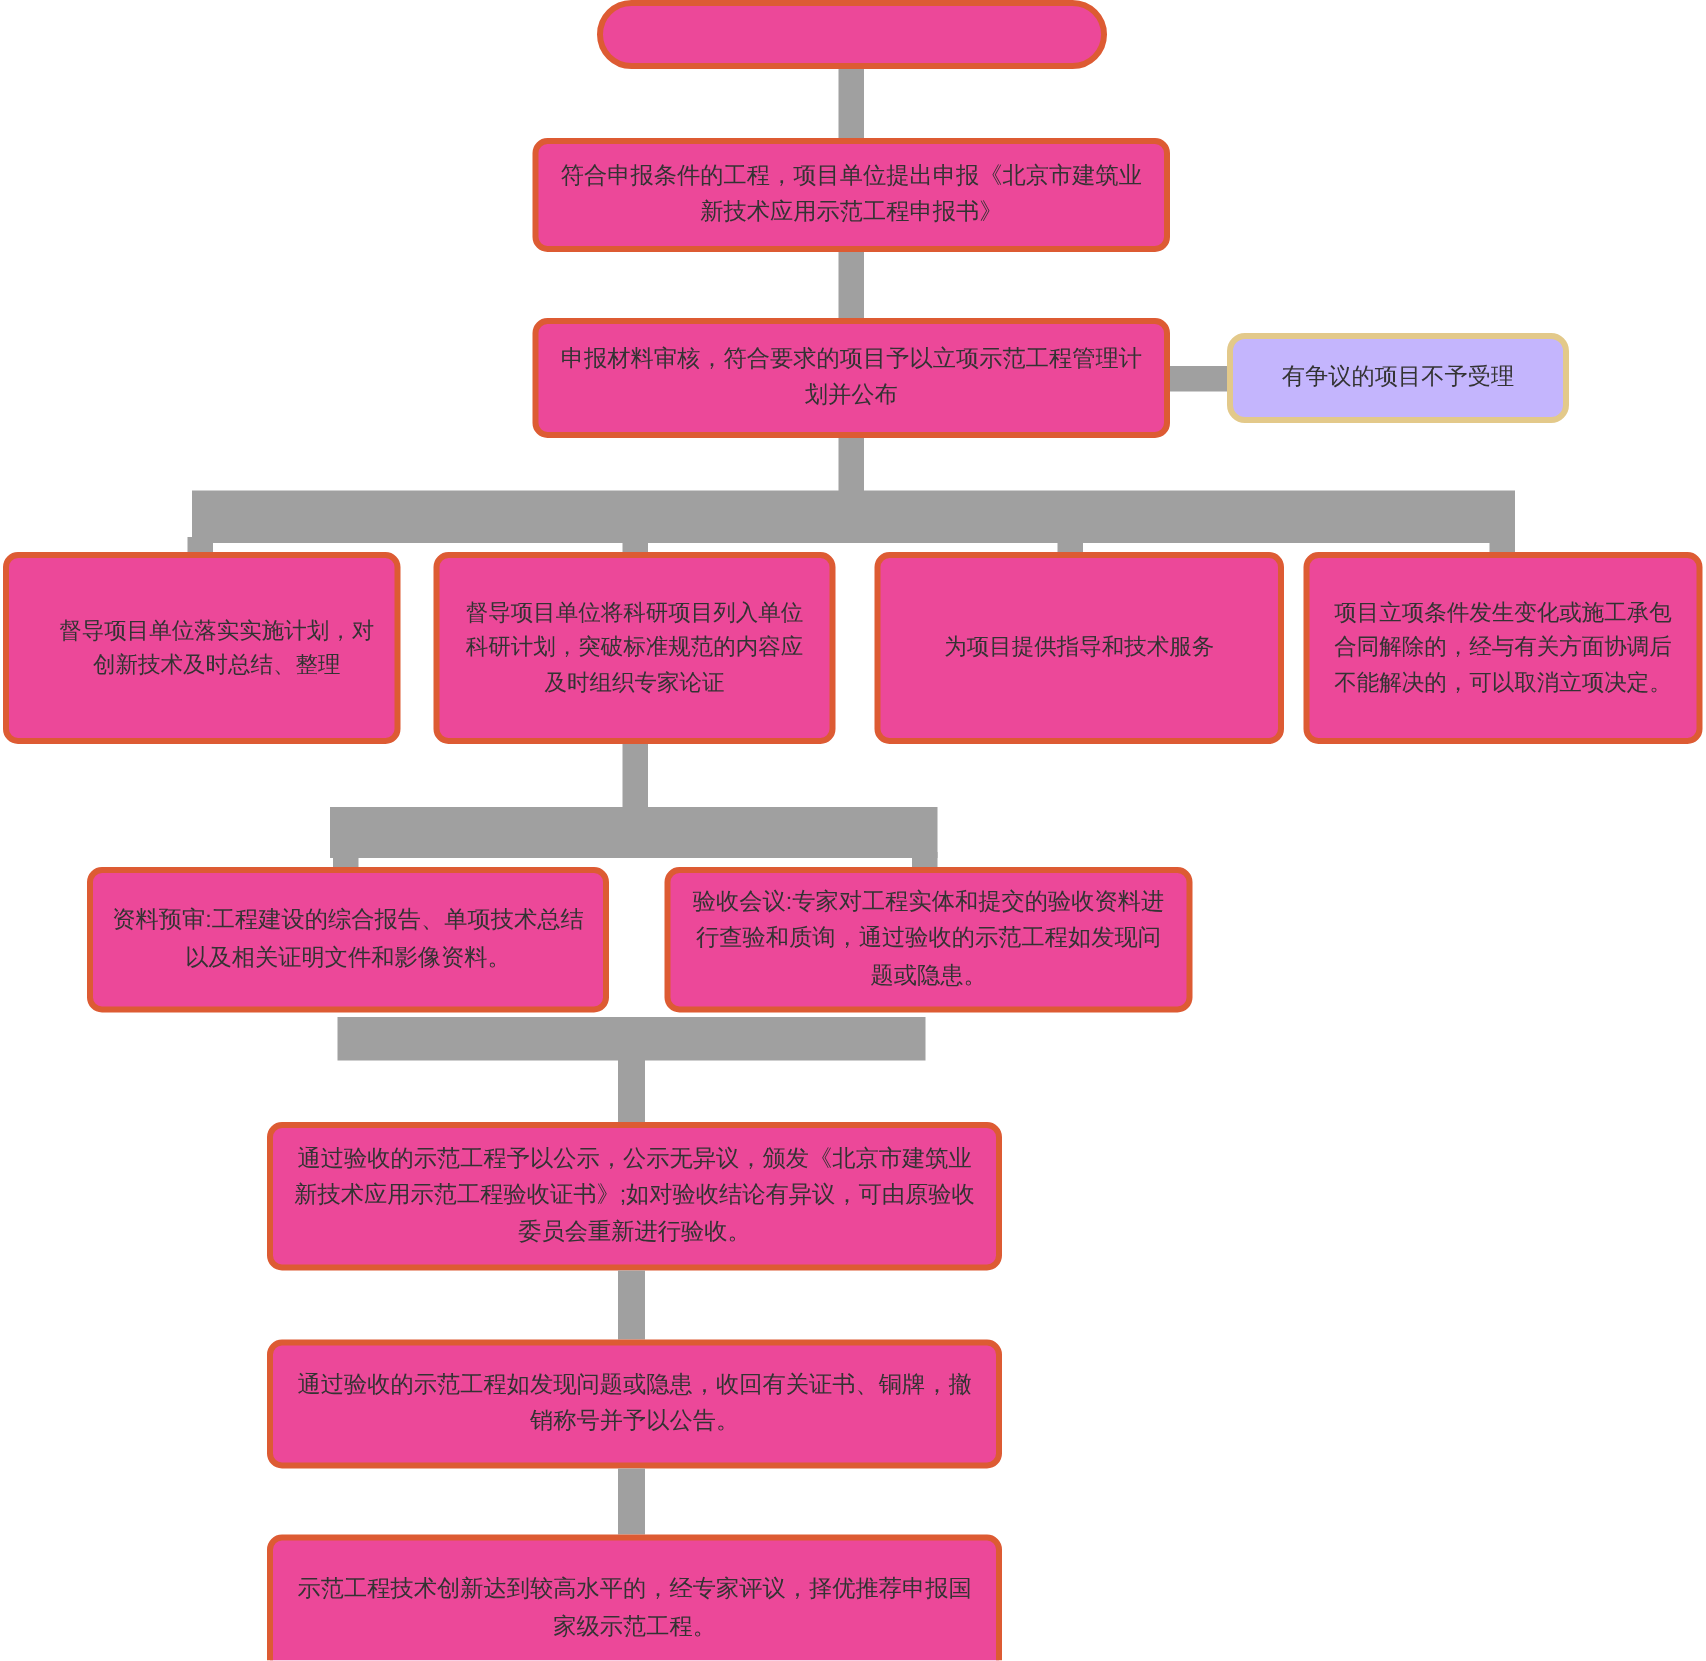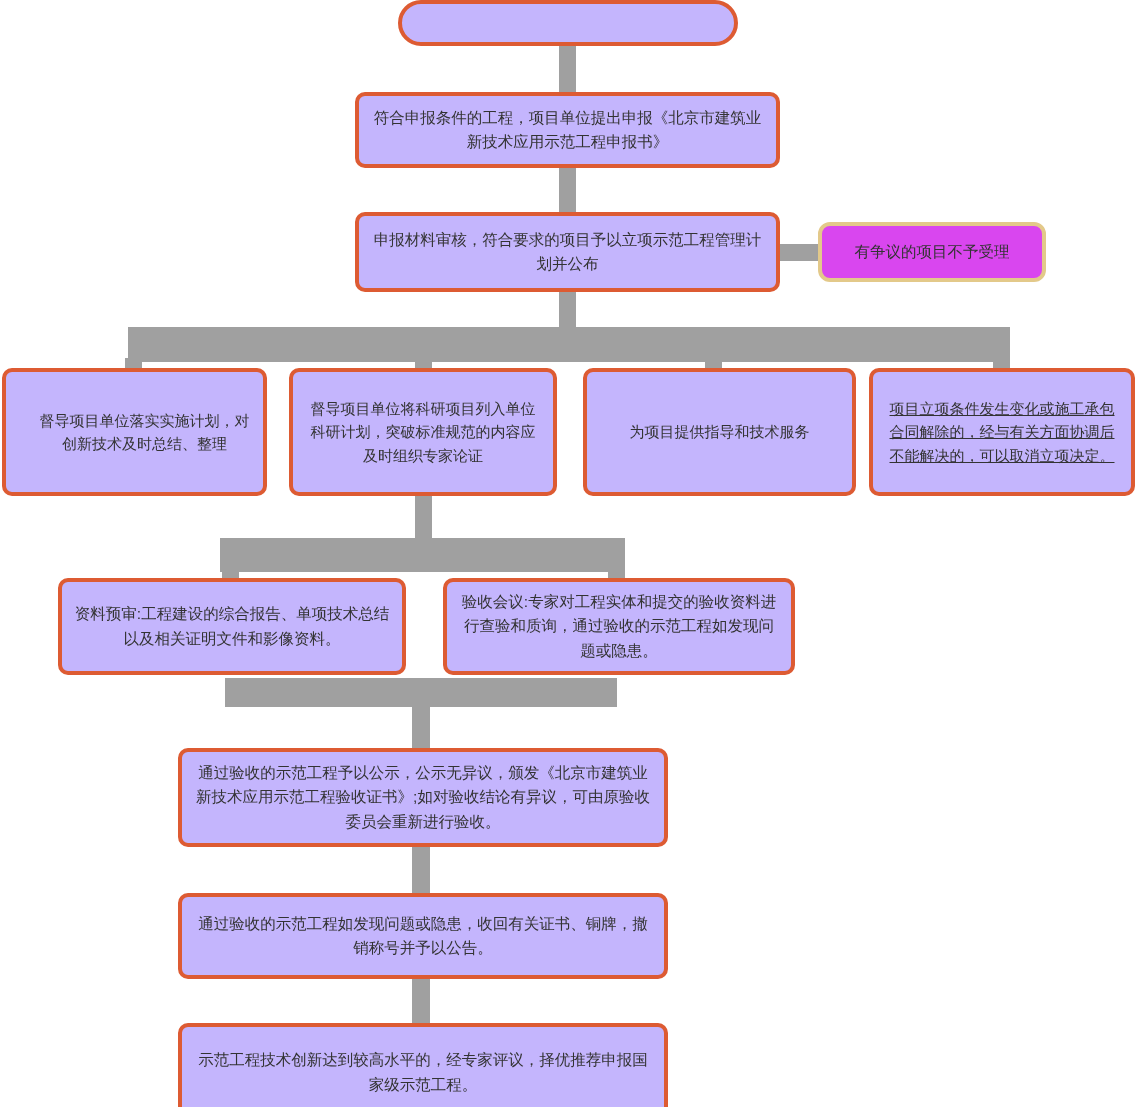--- a/index.html
+++ b/index.html
@@ -14,41 +14,41 @@
     position: relative;
     width: 1137px;
     height: 1107px;
     background: #ffffff;
     overflow: hidden;
   }
   .node {
     position: absolute;
     box-sizing: border-box;
     border: 4px solid #DD5B33;
-    background: #c4b5fd;
+    background: #ec4899;
     border-radius: 10px;
     color: #333333;
     font-size: 15.5px;
     line-height: 1.55;
     text-align: center;
     display: flex;
     align-items: center;
     justify-content: center;
     padding: 6px 12px;
   }
   .node > span {
     display: block;
     width: 100%;
   }
   .node.start {
     border-radius: 26px;
   }
   .node.aside {
     border-color: #E3C98A;
-    background: #d946ef;
+    background: #c4b5fd;
     border-radius: 12px;
   }
   .connector {
     position: absolute;
     background: #A0A0A0;
   }
 </style>
 </head>
 <body>
 
@@ -90,21 +90,21 @@
   </div>
 
   <div class="node" style="left:289px; top:368px; width:268px; height:128px; font-size:15px;">
     <span>督导项目单位将科研项目列入单位科研计划，突破标准规范的内容应及时组织专家论证</span>
   </div>
 
   <div class="node" style="left:583px; top:368px; width:273px; height:128px; font-size:15px;">
     <span>为项目提供指导和技术服务</span>
   </div>
 
-  <div class="node" style="left:869px; top:368px; width:266px; height:128px; font-size:15px;text-decoration:underline;">
+  <div class="node" style="left:869px; top:368px; width:266px; height:128px; font-size:15px;">
     <span>项目立项条件发生变化或施工承包合同解除的，经与有关方面协调后不能解决的，可以取消立项决定。</span>
   </div>
 
   <div class="connector" style="left:415px; top:496px; width:17px; height:42px;"></div>
 
   <div class="connector" style="left:220px; top:538px; width:405px; height:34px;"></div>
 
   <div class="connector" style="left:222px; top:568px; width:17px; height:12px;"></div>
   <div class="connector" style="left:608px; top:568px; width:17px; height:12px;"></div>
 

